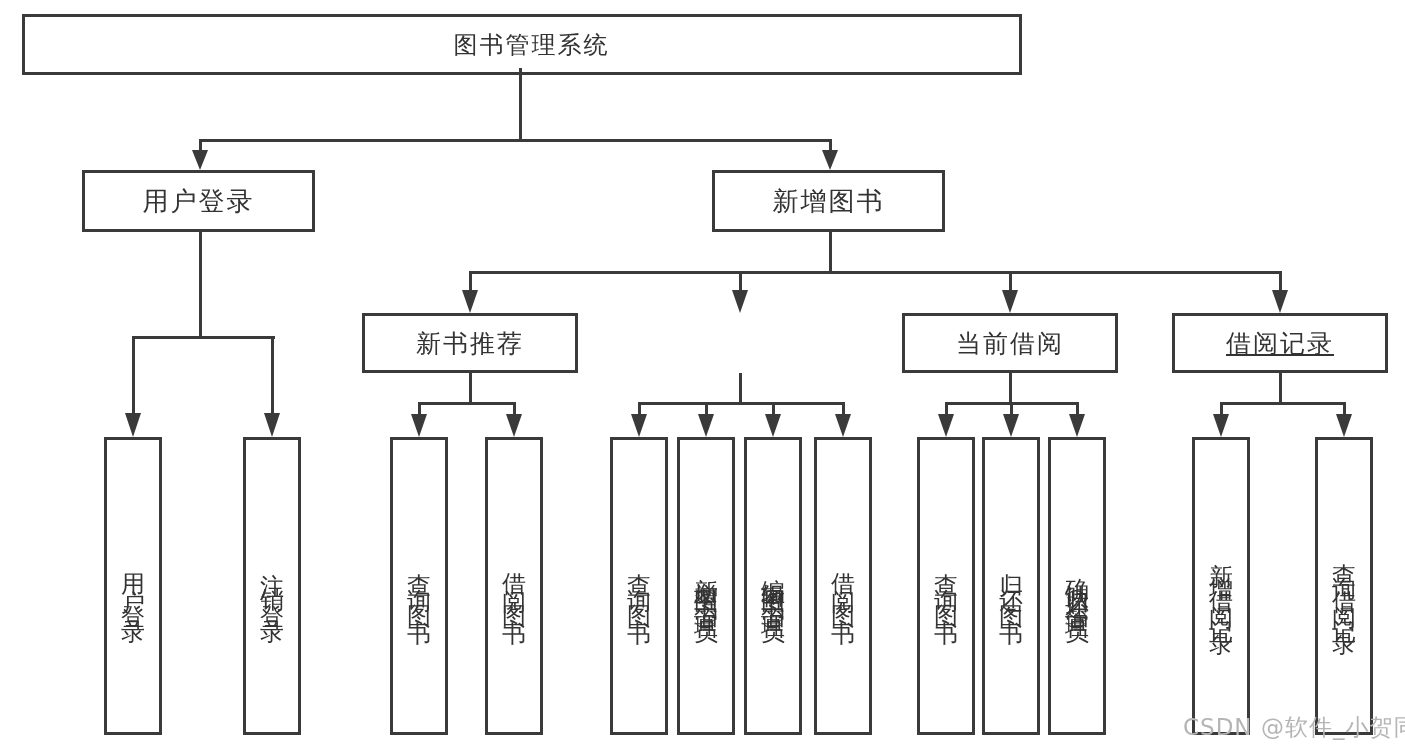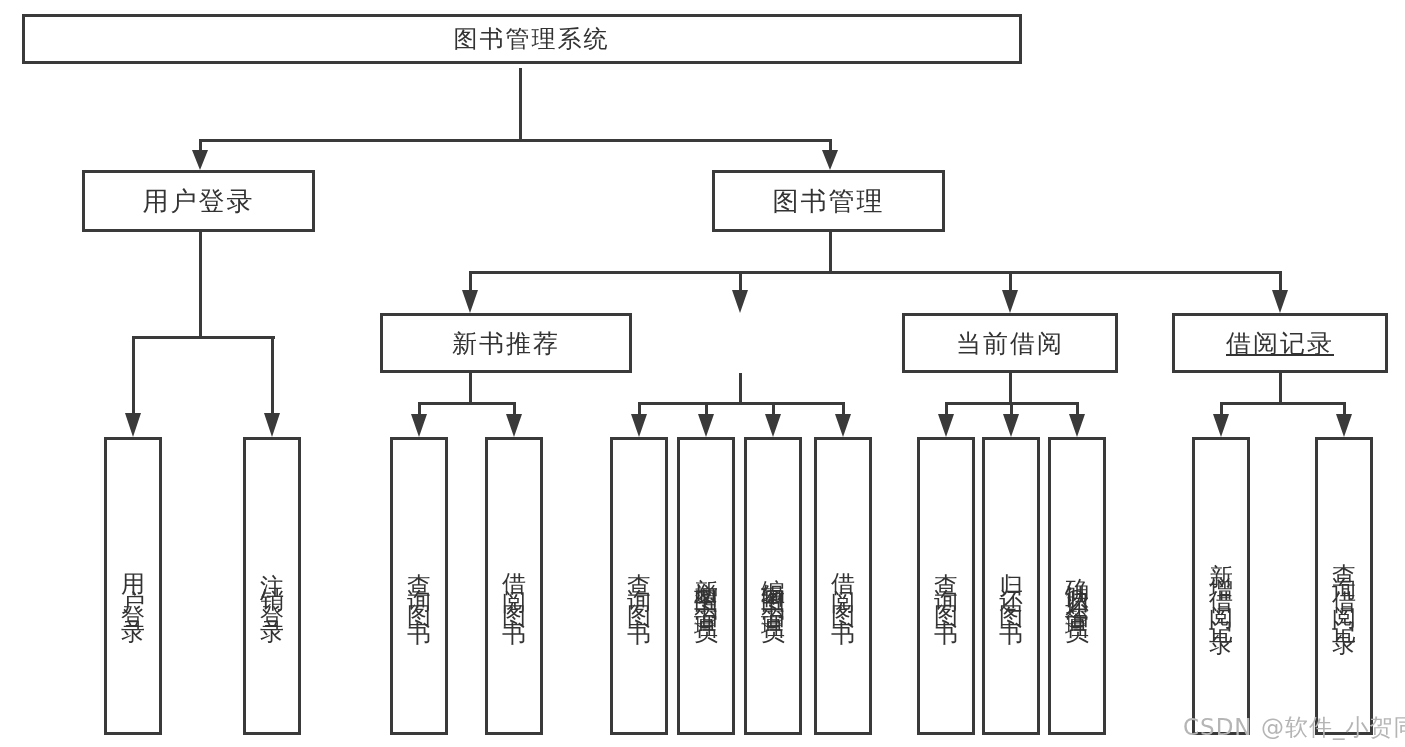--- a/index.html
+++ b/index.html
@@ -40,51 +40,51 @@
   .watermark{
     position:absolute;left:1183px;top:712px;z-index:10;
     font-size:23px;color:var(--wm);white-space:nowrap;letter-spacing:1px;
   }
 </style>
 </head>
 <body>
 
 <div id="stage">
 
-  <div class="box root" style="left:22px;top:14px;width:1000px;height:50px;padding-left:19px;">图书管理系统</div>
+  <div class="box root" style="left:22px;top:14px;width:1000px;height:61px;padding-left:19px;">图书管理系统</div>
 
   <div class="vline" style="left:519px;top:68px;width:3px;height:74px;"></div>
   <div class="hline" style="left:199px;top:139px;width:633px;height:3px;"></div>
   <div class="vline" style="left:199px;top:142px;width:3px;height:10px;"></div>
   <div class="arrow short" style="left:192px;top:150px;"></div>
   <div class="vline" style="left:829px;top:142px;width:3px;height:10px;"></div>
   <div class="arrow short" style="left:822px;top:150px;"></div>
 
   <div class="box lvl2" style="left:82px;top:170px;width:233px;height:62px;">用户登录</div>
-  <div class="box lvl2" style="left:712px;top:170px;width:233px;height:62px;">图书管理</div>
+  <div class="box lvl2" style="left:712px;top:170px;width:233px;height:62px;">新增图书</div>
 
   <div class="vline" style="left:199px;top:232px;width:3px;height:107px;"></div>
   <div class="hline" style="left:132px;top:336px;width:143px;height:3px;"></div>
   <div class="vline" style="left:132px;top:339px;width:3px;height:74px;"></div>
   <div class="arrow" style="left:125px;top:413px;border-top-width:24px;"></div>
   <div class="vline" style="left:271px;top:339px;width:3px;height:74px;"></div>
   <div class="arrow" style="left:264px;top:413px;border-top-width:24px;"></div>
 
   <div class="vline" style="left:829px;top:232px;width:3px;height:42px;"></div>
   <div class="hline" style="left:469px;top:271px;width:813px;height:3px;"></div>
   <div class="vline" style="left:469px;top:274px;width:3px;height:16px;"></div>
   <div class="arrow" style="left:462px;top:290px;"></div>
   <div class="vline" style="left:739px;top:274px;width:3px;height:16px;"></div>
   <div class="arrow" style="left:732px;top:290px;"></div>
   <div class="vline" style="left:1009px;top:274px;width:3px;height:16px;"></div>
   <div class="arrow" style="left:1002px;top:290px;"></div>
   <div class="vline" style="left:1279px;top:274px;width:3px;height:16px;"></div>
   <div class="arrow" style="left:1272px;top:290px;"></div>
 
-  <div class="box lvl3" style="left:380px;top:313px;width:252px;height:60px;">新书推荐</div>
+  <div class="box lvl3" style="left:362px;top:313px;width:216px;height:60px;">新书推荐</div>
   <div class="box lvl3" style="left:902px;top:313px;width:216px;height:60px;text-align:right;">当前借阅</div>
   <div class="box lvl3" style="left:1172px;top:313px;width:216px;height:60px;text-decoration:underline;">借阅记录</div>
 
   <div class="vline" style="left:469px;top:373px;width:3px;height:32px;"></div>
   <div class="hline" style="left:418px;top:402px;width:98px;height:3px;"></div>
   <div class="vline" style="left:418px;top:405px;width:3px;height:9px;"></div>
   <div class="arrow" style="left:411px;top:414px;"></div>
   <div class="vline" style="left:513px;top:405px;width:3px;height:9px;"></div>
   <div class="arrow" style="left:506px;top:414px;"></div>
 

